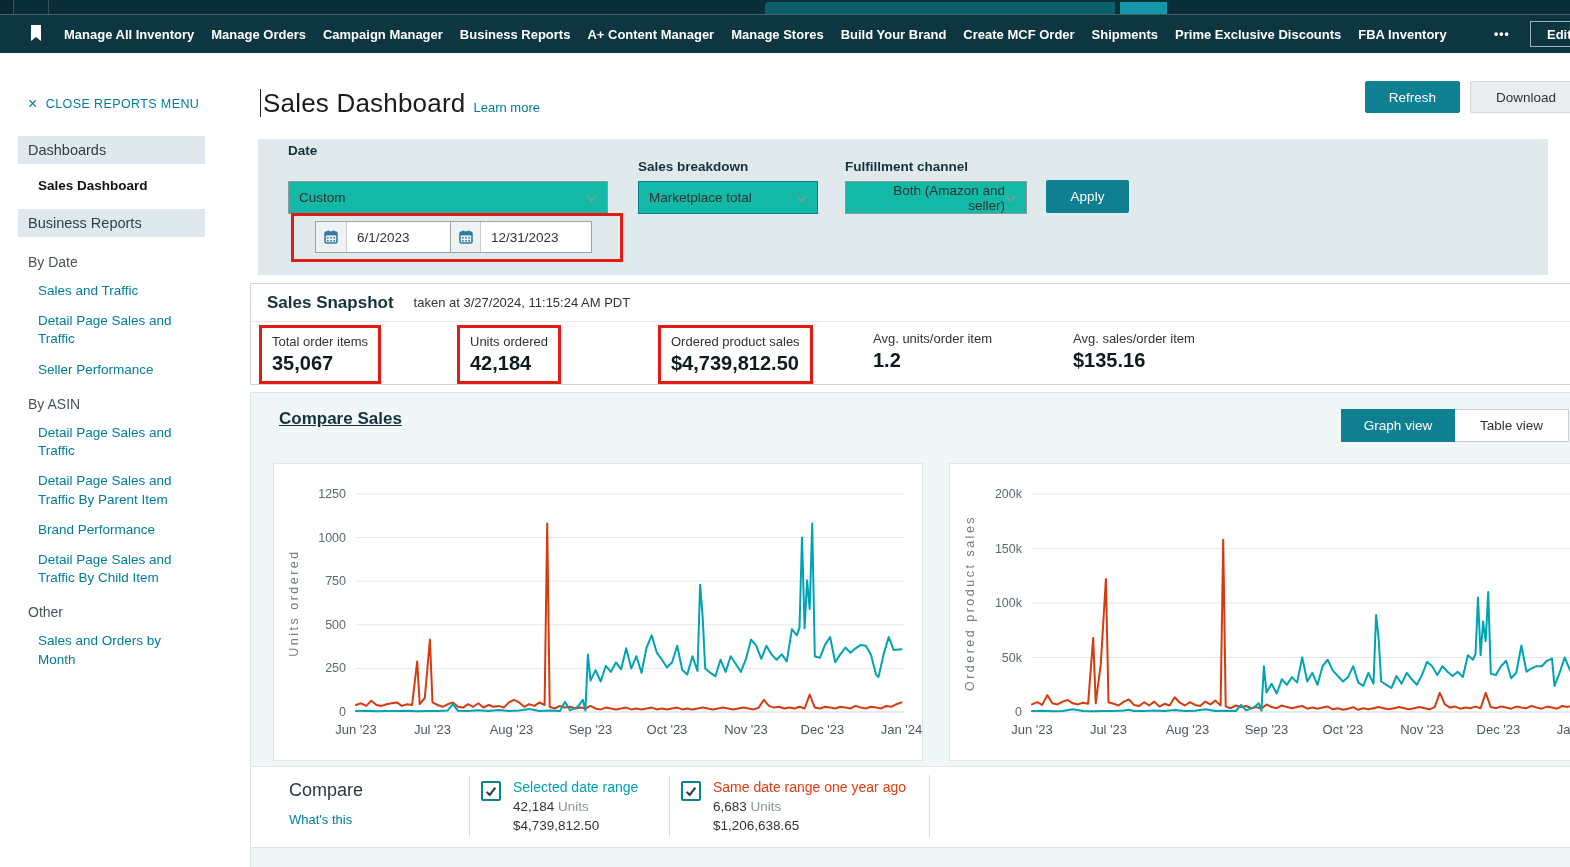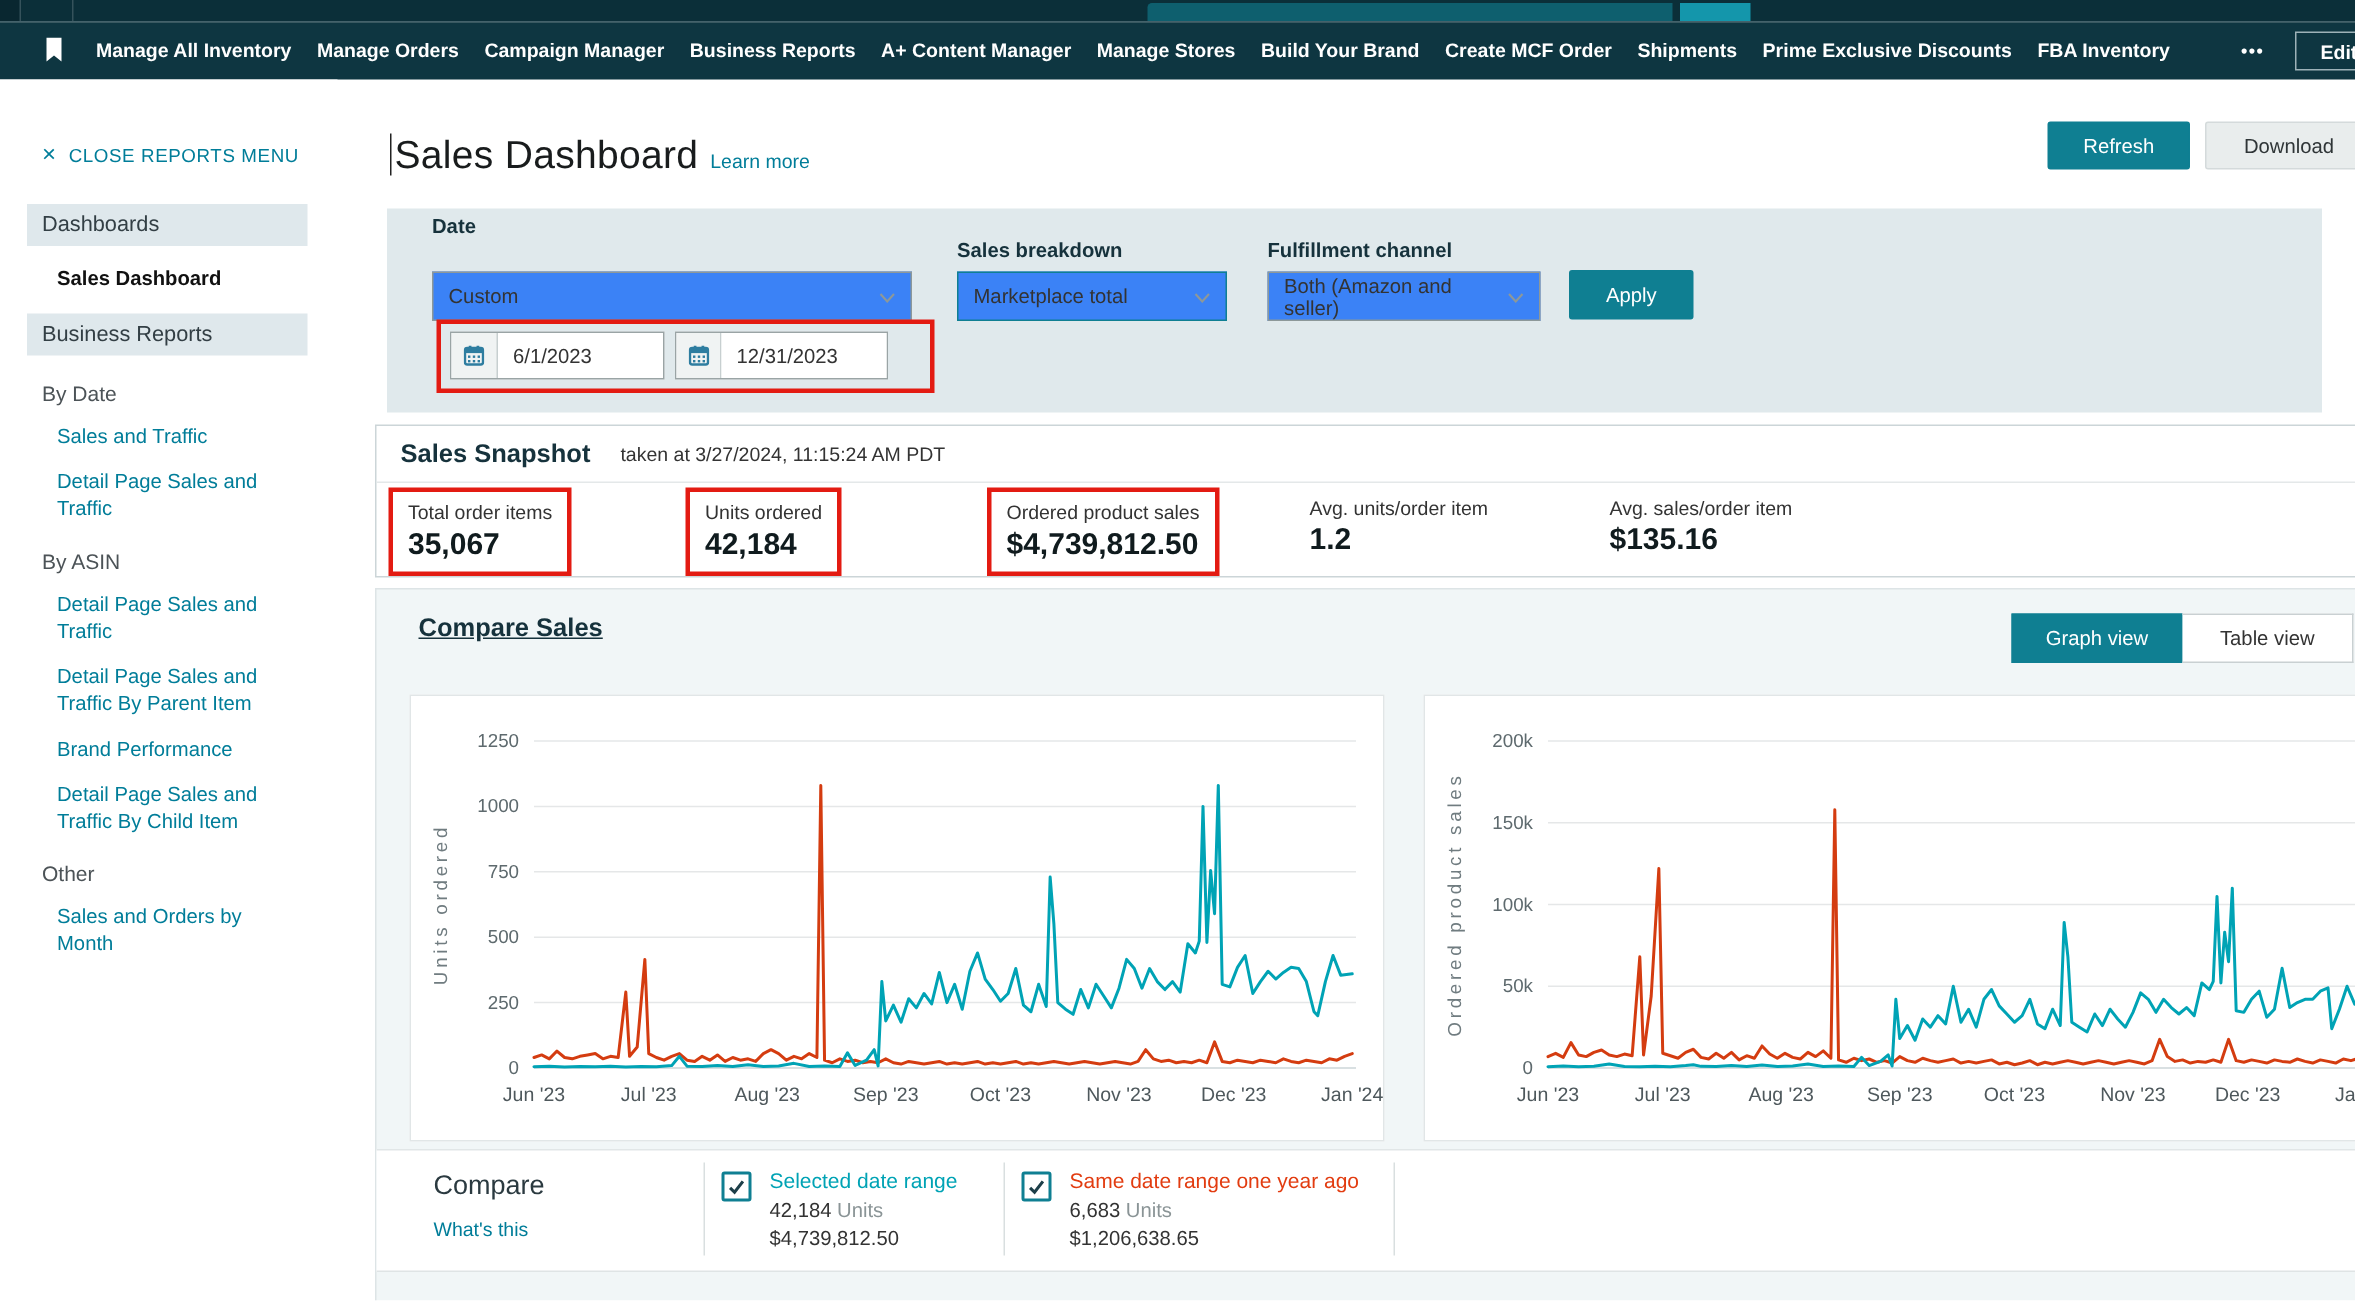--- a/index.html
+++ b/index.html
@@ -36,21 +36,21 @@
   .caret{display:inline-block;width:1px;height:28px;background:#222;margin-right:2px;position:relative;top:5px;}
   .page-title{font-size:26px;color:#191c1d;letter-spacing:.2px;}
   .learn-more{font-size:13px;color:#007d99;margin-left:8px;text-decoration:none;}
   .btn{display:flex;align-items:center;justify-content:center;font-size:13.5px;border-radius:2px;cursor:pointer;box-sizing:border-box;}
   .btn-refresh{position:absolute;left:1365px;top:81px;width:95px;height:32px;background:#0f7f92;color:#fff;border:1px solid #0f7f92;}
   .btn-download{position:absolute;left:1470px;top:81px;width:112px;height:32px;background:#e9eded;color:#2f3537;border:1px solid #d4dadb;}
 
   
   .filter-panel{position:absolute;left:258px;top:139px;width:1290px;height:136px;background:#e0e9ec;}
   .f-label{position:absolute;font-size:13.5px;font-weight:bold;color:#16323c;}
-  .select{position:absolute;height:33px;background:#3b82f6;border:1px solid #8d9899;box-sizing:border-box;display:flex;align-items:center;font-size:13.5px;color:#333;padding:0 10px;cursor:pointer;}
+  .select{position:absolute;height:33px;background:#14b8a6;border:1px solid #8d9899;box-sizing:border-box;display:flex;align-items:center;font-size:13.5px;color:#333;padding:0 10px;cursor:pointer;text-align:right;}
   .select .chev{margin-left:auto;}
   .red-box{position:absolute;border:3px solid #e31b12;box-sizing:border-box;pointer-events:none;}
   .date-group{position:absolute;height:32px;display:flex;background:#fff;border:1px solid #9aa4a5;box-sizing:border-box;}
   .cal-cell{width:30px;display:flex;align-items:center;justify-content:center;background:#f0f3f3;border-right:1px solid #c7cfd0;}
   .date-group input{border:none;outline:none;width:100px;padding:0 0 0 10px;font-size:13.5px;color:#333;font-family:"Liberation Sans",sans-serif;background:#fff;}
   .btn-apply{position:absolute;left:788px;top:41px;width:83px;height:33px;background:#0f7f92;color:#fff;border:none;}
 
   
   .snapshot-card{position:absolute;left:250px;top:283px;width:1336px;height:102px;background:#fff;border:1px solid #ccd5d8;box-sizing:border-box;}
   .snap-header{height:37px;border-bottom:1px solid #e4e8e9;display:flex;align-items:center;padding-left:16px;}
@@ -127,20 +127,21 @@
       <span class="x">×</span>
       <span>CLOSE REPORTS MENU</span>
     </div>
     <div class="sb-menu" id="sb-menu">
         <div class="sb-header">Dashboards</div>
         <div class="sb-selected">Sales Dashboard</div>
         <div class="sb-header">Business Reports</div>
         <div class="sb-group">By Date</div>
         <div class="sb-link">Sales and Traffic</div>
         <div class="sb-link">Detail Page Sales and Traffic</div>
+        <div class="sb-link">Seller Performance</div>
         <div class="sb-group">By ASIN</div>
         <div class="sb-link">Detail Page Sales and Traffic</div>
         <div class="sb-link">Detail Page Sales and Traffic By Parent Item</div>
         <div class="sb-link">Brand Performance</div>
         <div class="sb-link">Detail Page Sales and Traffic By Child Item</div>
         <div class="sb-group">Other</div>
         <div class="sb-link">Sales and Orders by Month</div>
       </div>
   </div>
 
@@ -155,21 +156,21 @@
   <div class="filter-panel">
     <div class="f-label" style="left:30px;top:4px;">Date</div>
     <div class="select" style="left:30px;top:42px;width:320px;">
       <span>Custom</span>
       <span class="chev"><svg width="11" height="7" viewBox="0 0 11 7">
             <polyline points="1,1 5.5,6 10,1" fill="none" stroke="#8d9899" stroke-width="1.4"></polyline>
           </svg></span>
     </div>
 
     <div class="red-box" style="left:33px;top:74px;width:332px;height:49px;"></div>
-    <div class="date-group" style="left:42px;top:82px;width:143px;">
+    <div class="date-group" style="left:57px;top:82px;width:143px;">
       <span class="cal-cell">
         <svg width="14" height="14" viewBox="0 0 14 14">
             <rect x="1" y="2" width="12" height="11" rx="1.5" fill="none" stroke="#2e7da0" stroke-width="1.6"></rect>
             <rect x="1" y="2" width="12" height="3.4" fill="#2e7da0"></rect>
             <rect x="3.5" y="0.5" width="1.8" height="3" fill="#2e7da0"></rect>
             <rect x="8.7" y="0.5" width="1.8" height="3" fill="#2e7da0"></rect>
             <g fill="#2e7da0">
               <rect x="3" y="7" width="1.6" height="1.6"></rect>
               <rect x="6.2" y="7" width="1.6" height="1.6"></rect>
               <rect x="9.4" y="7" width="1.6" height="1.6"></rect>

